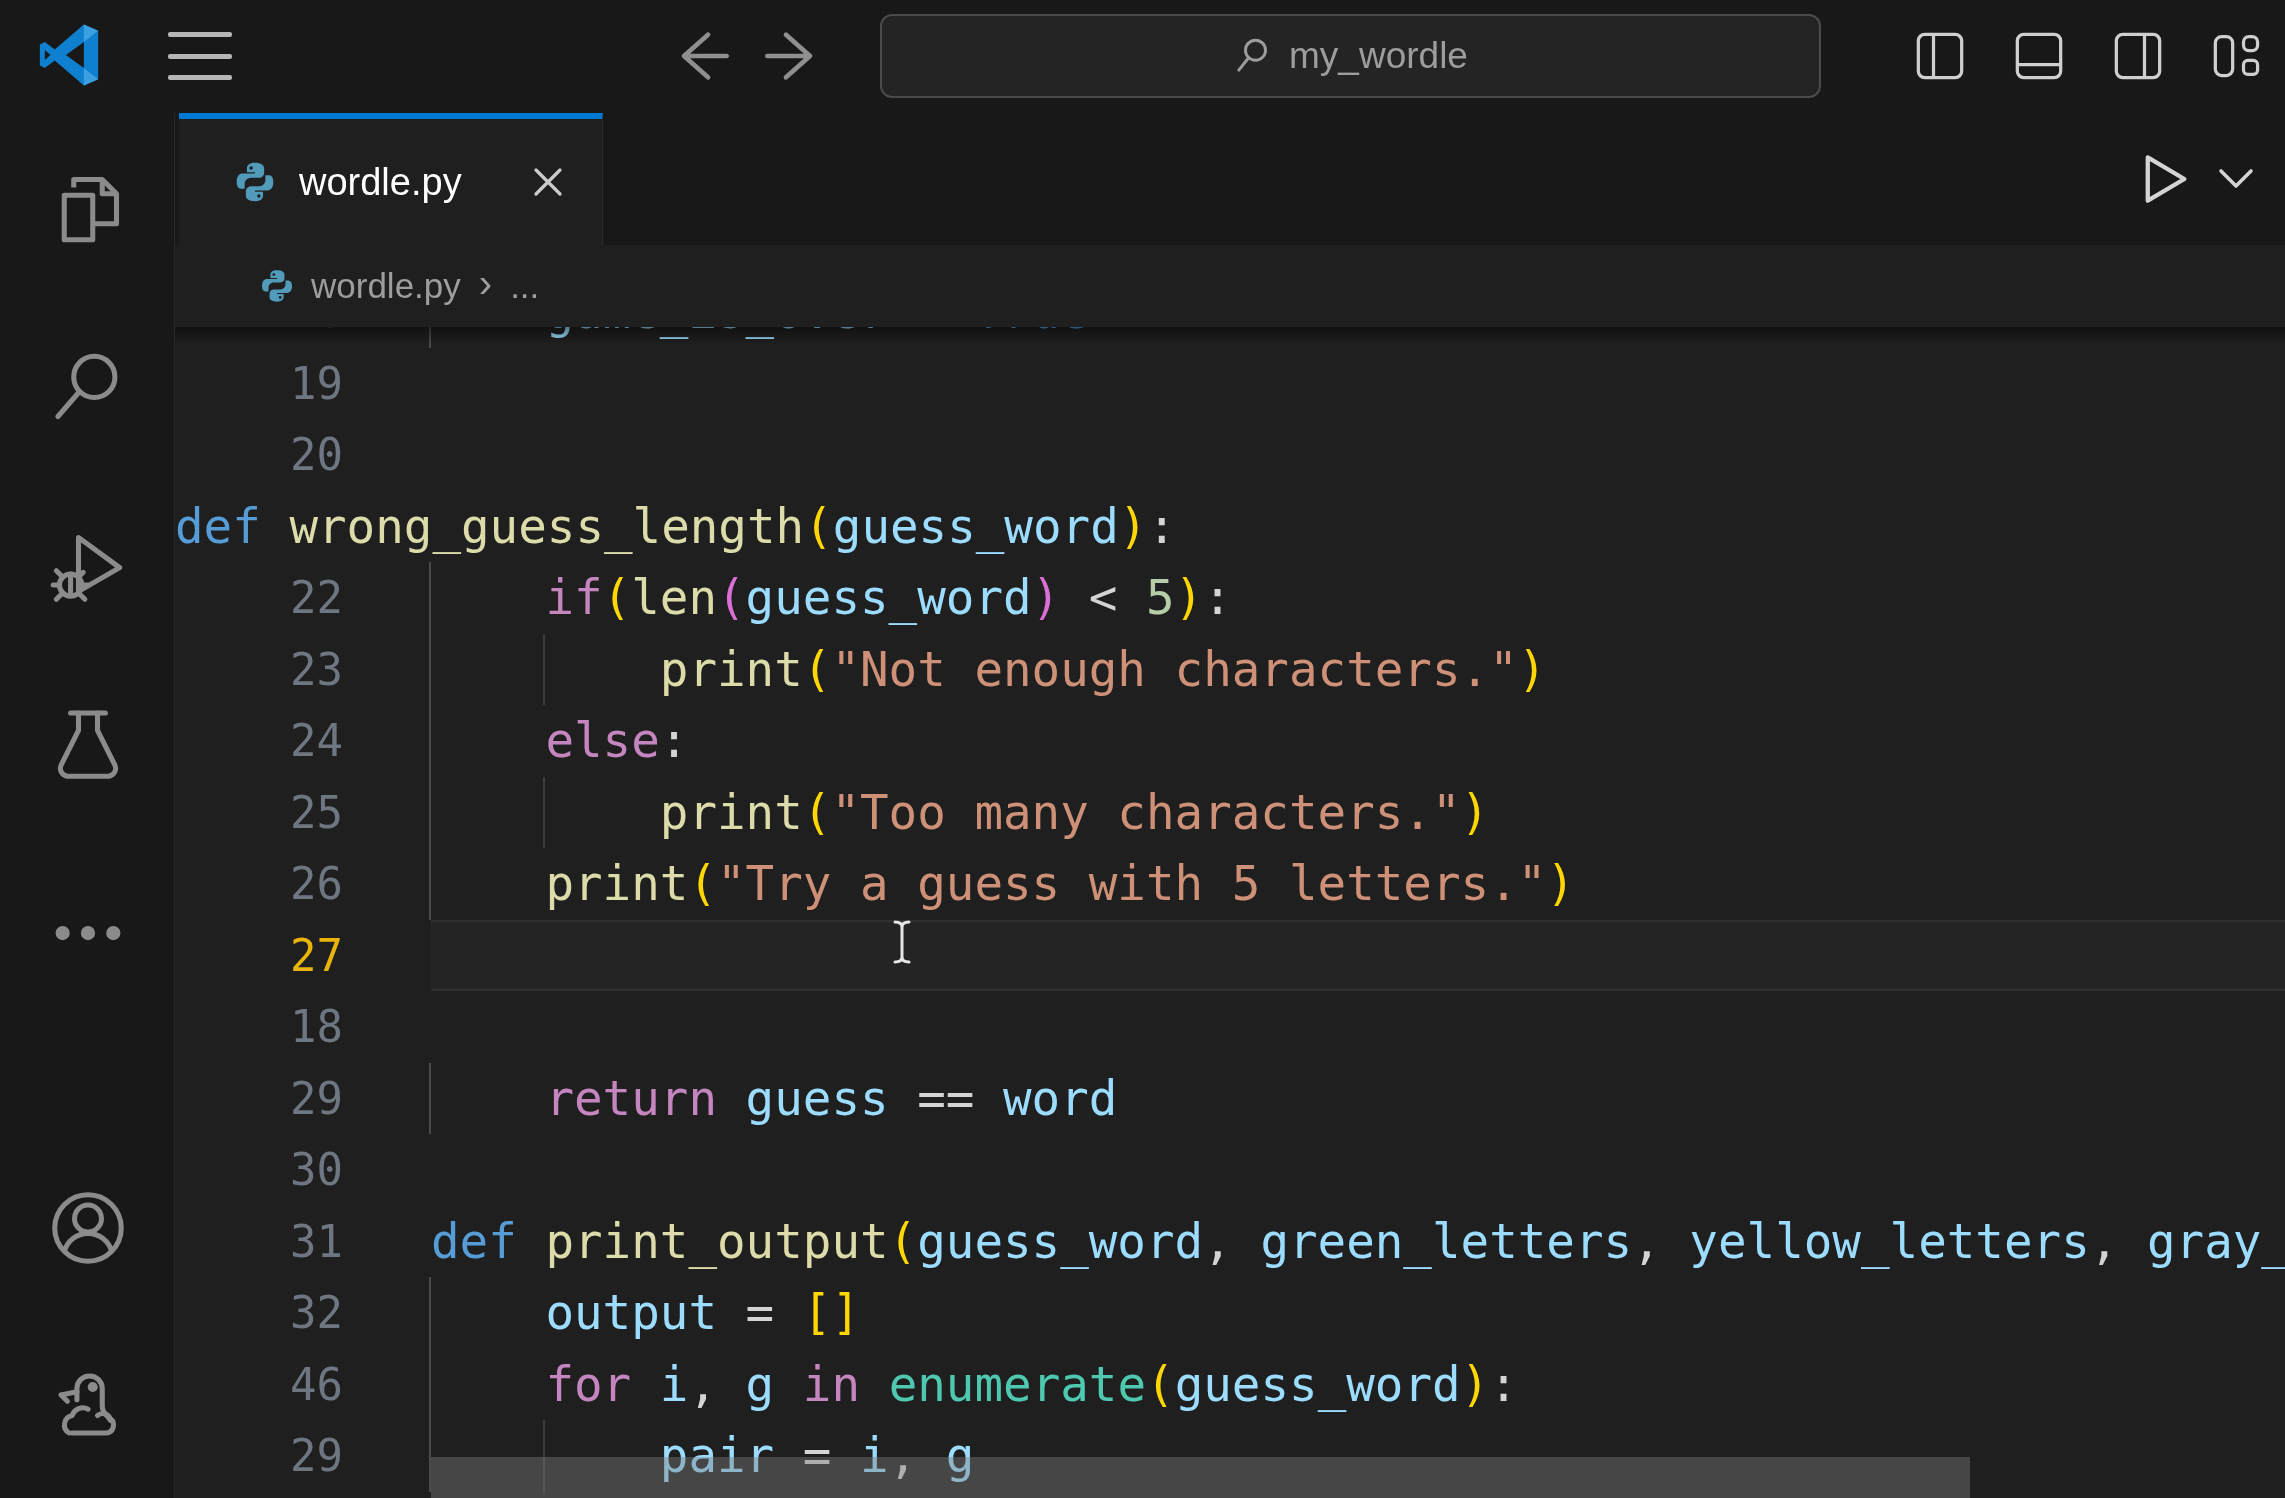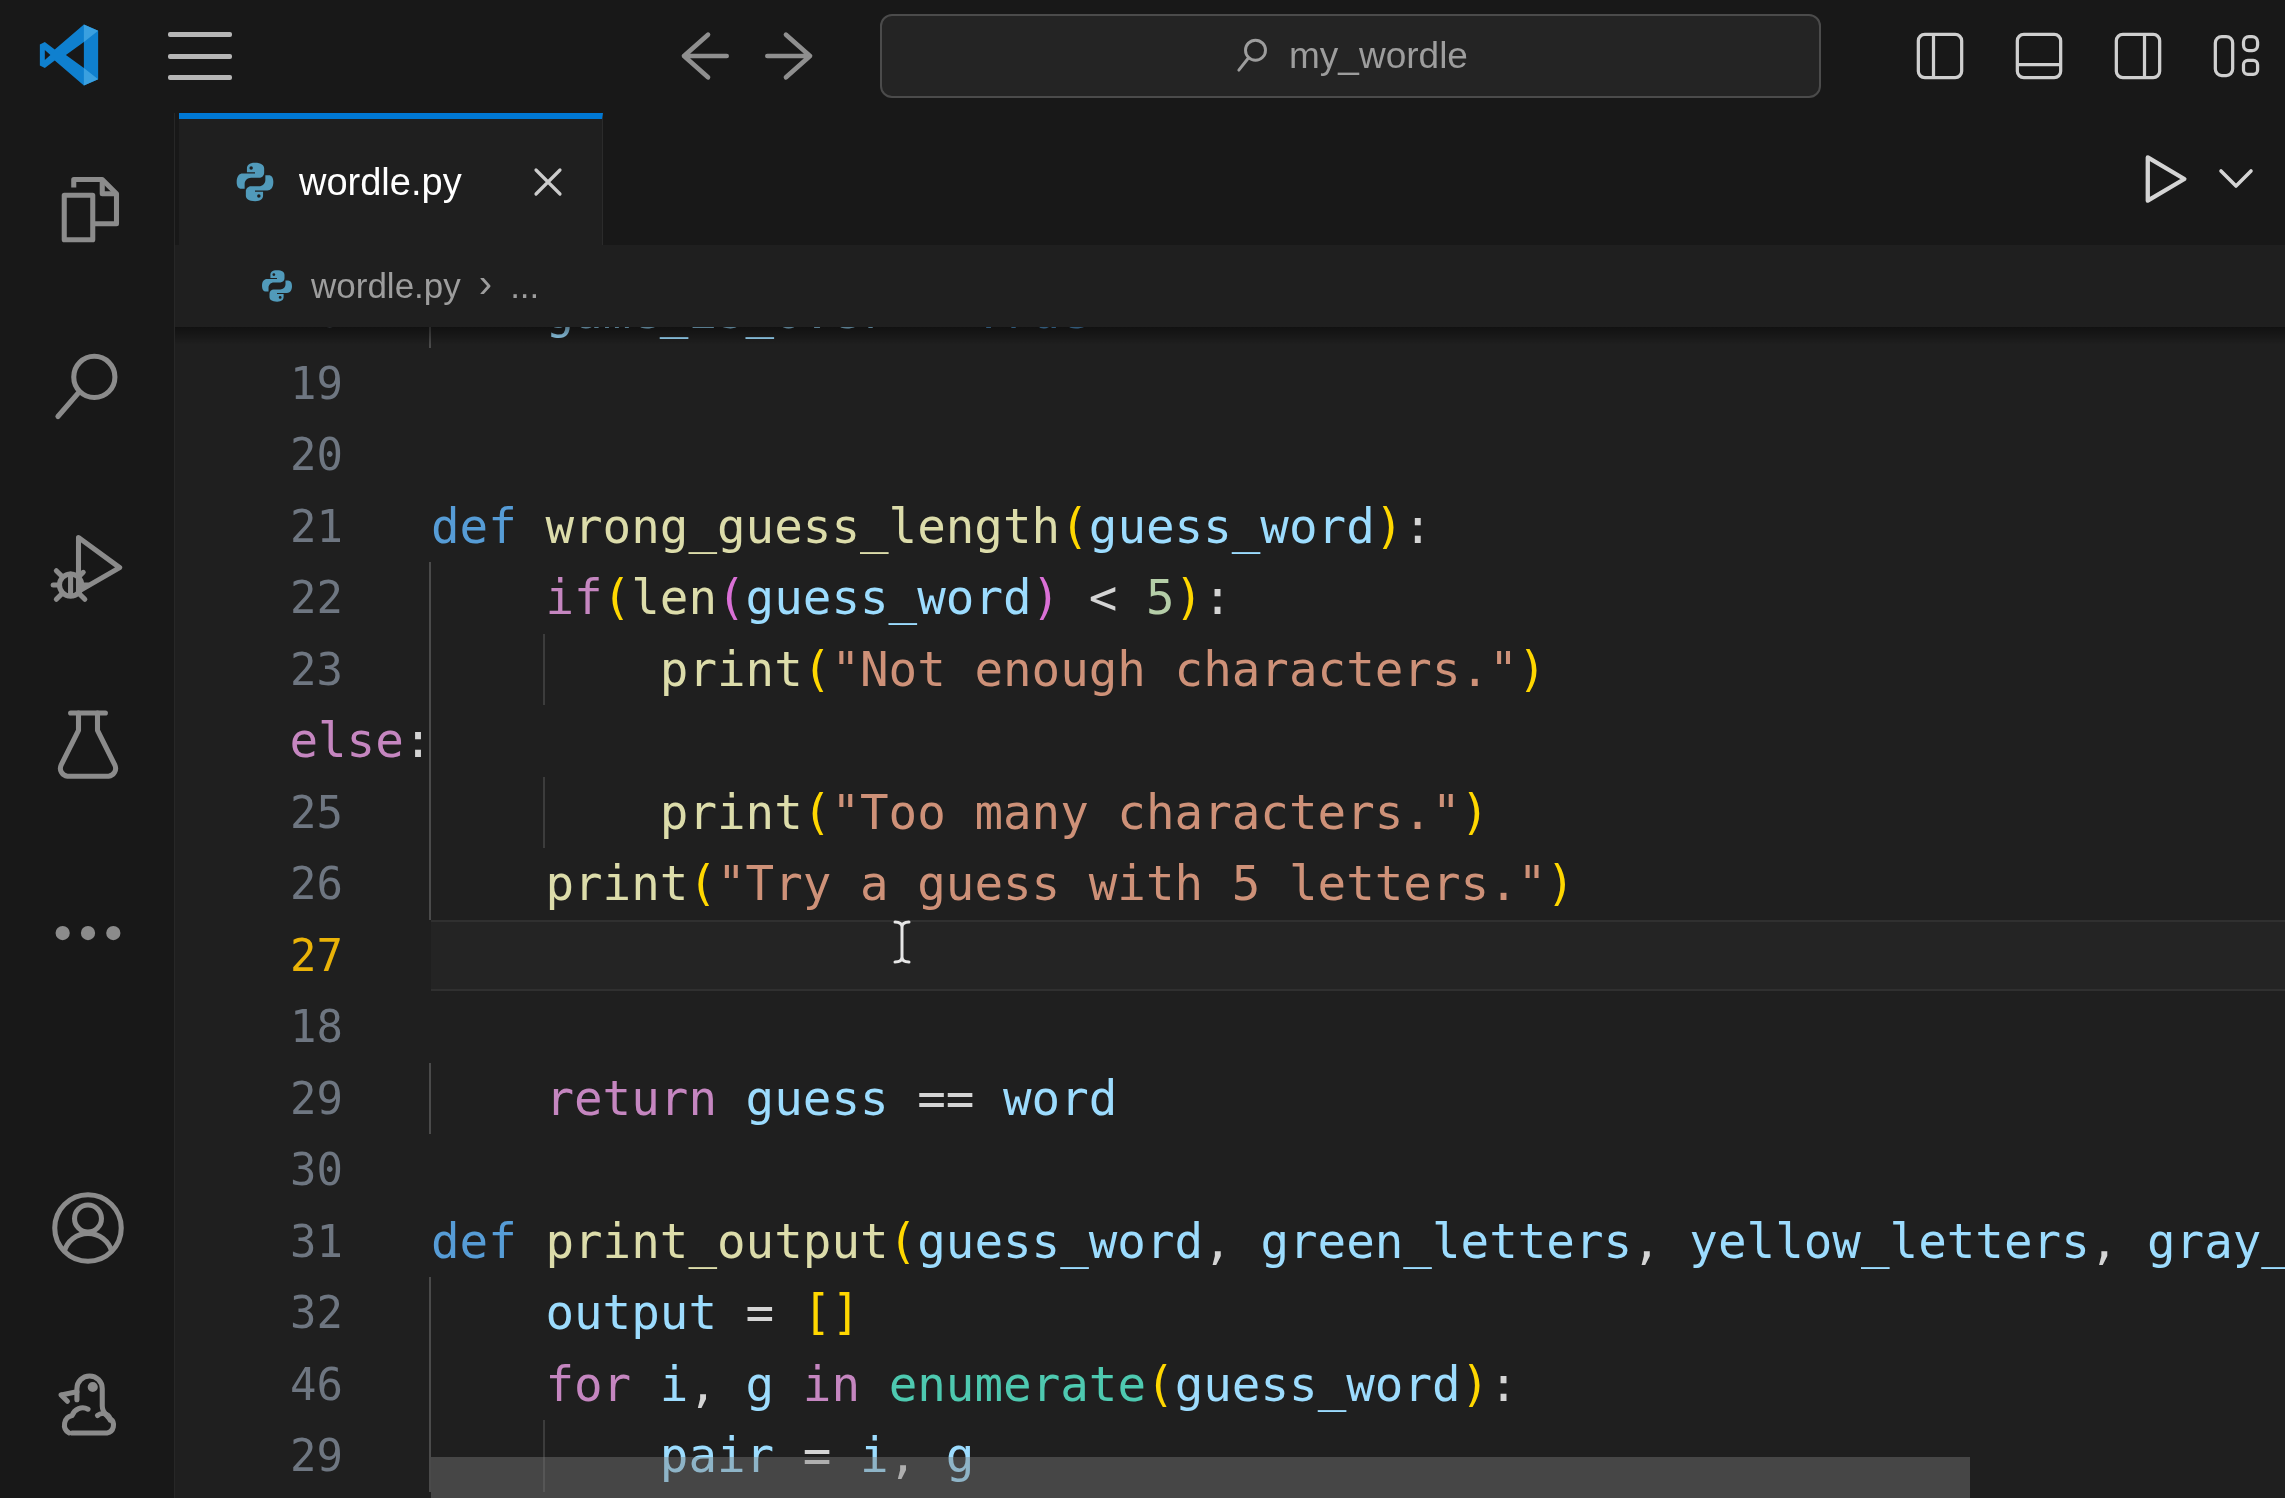--- a/index.html
+++ b/index.html
@@ -213,35 +213,35 @@
           </div>
           <div class="line">
             <span class="lnum">19</span>
             <span class="lcode"></span>
           </div>
           <div class="line">
             <span class="lnum">20</span>
             <span class="lcode"></span>
           </div>
           <div class="line">
-            <span class="lnum">21</span>
             <span class="lcode"><span class="tok c-kw">def</span><span class="tok c-punct"> </span><span class="tok c-fn">wrong_guess_length</span><span class="tok c-b1">(</span><span class="tok c-var">guess_word</span><span class="tok c-b1">)</span><span class="tok c-punct">:</span></span>
           </div>
           <div class="line">
             <span class="lnum">22</span>
             <div class="guide" style="left: 254px;"></div>
             <span class="lcode"><span class="tok c-punct">    </span><span class="tok c-ctrl">if</span><span class="tok c-b1">(</span><span class="tok c-fn">len</span><span class="tok c-b2">(</span><span class="tok c-var">guess_word</span><span class="tok c-b2">)</span><span class="tok c-punct"> &lt; </span><span class="tok c-num">5</span><span class="tok c-b1">)</span><span class="tok c-punct">:</span></span>
           </div>
           <div class="line">
             <span class="lnum">23</span>
             <div class="guide" style="left: 254px;"></div>
             <div class="guide g2" style="left: 368.4px;"></div>
             <span class="lcode"><span class="tok c-punct">        </span><span class="tok c-fn">print</span><span class="tok c-b1">(</span><span class="tok c-str">"Not enough characters."</span><span class="tok c-b1">)</span></span>
           </div>
           <div class="line">
+            <span class="lnum">24</span>
             <div class="guide" style="left: 254px;"></div>
             <span class="lcode"><span class="tok c-punct">    </span><span class="tok c-ctrl">else</span><span class="tok c-punct">:</span></span>
           </div>
           <div class="line">
             <span class="lnum">25</span>
             <div class="guide" style="left: 254px;"></div>
             <div class="guide g2" style="left: 368.4px;"></div>
             <span class="lcode"><span class="tok c-punct">        </span><span class="tok c-fn">print</span><span class="tok c-b1">(</span><span class="tok c-str">"Too many characters."</span><span class="tok c-b1">)</span></span>
           </div>
           <div class="line">

